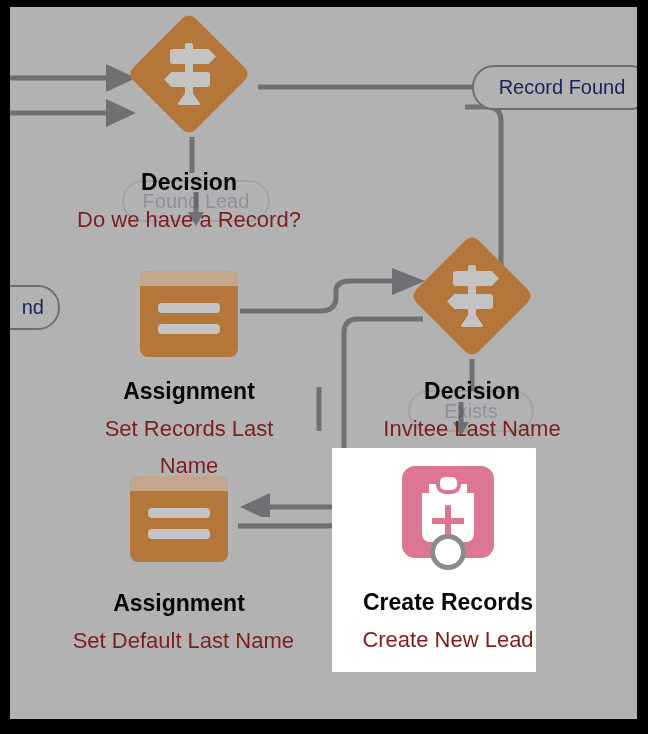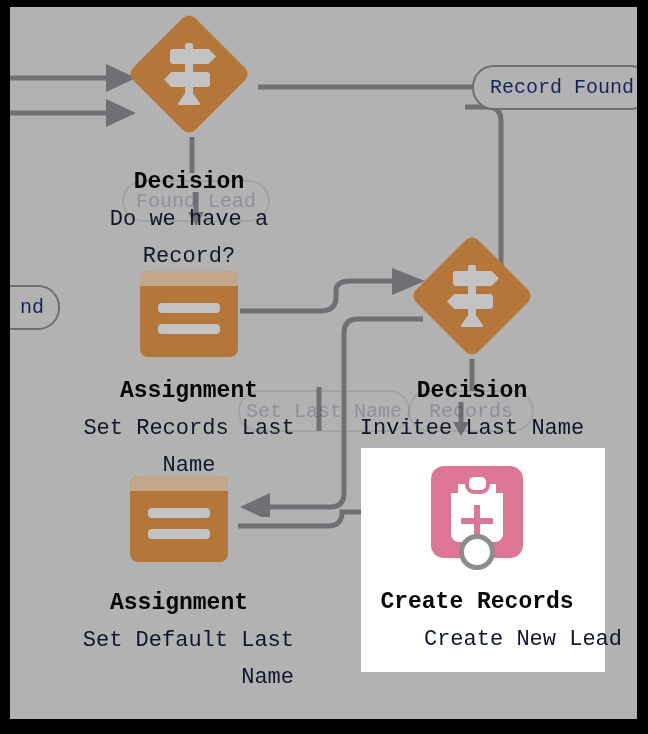--- a/index.html
+++ b/index.html
@@ -6,21 +6,21 @@
     margin: 0;
     padding: 0;
     background: #000000;
   }
   #screen {
     position: relative;
     width: 648px;
     height: 734px;
     background: #000000;
     overflow: hidden;
-    font-family: Liberation Mono, monospace;
+    font-family: Liberation Sans, sans-serif;
   }
   
   #canvas {
     position: absolute;
     left: 10px;
     top: 7px;
     width: 627px;
     height: 712px;
     background: #b2b2b2;
     overflow: hidden;
@@ -32,21 +32,21 @@
     font-weight: bold;
     font-size: 23px;
     color: #070707;
     line-height: 28px;
     white-space: nowrap;
   }
   .node-sub {
     position: absolute;
     text-align: center;
     font-size: 22px;
-    color: #0f172a;
+    color: #7f1d1d;
     line-height: 37px;
   }
   
   .diamond {
     position: absolute;
     background: #b5763a;
     transform: rotate(45deg);
     border-radius: 9px;
   }
   .diamond-inner {
@@ -102,23 +102,23 @@
     position: absolute;
     left: 18px;
     width: 62px;
     height: 10px;
     background: #c3c3c3;
     border-radius: 4px;
   }
   
   #create-records-card {
     position: absolute;
-    left: 351px;
+    left: 322px;
     top: 441px;
-    width: 244px;
+    width: 204px;
     height: 224px;
     background: #ffffff;
   }
   .cr-icon-wrap {
     position: absolute;
     left: 70px;
     top: 18px;
     width: 92px;
     height: 110px;
   }
@@ -260,26 +260,23 @@
     </div>
 
     <div class="pill" style="left:-48px; top:278px; width:98px; height:45px; justify-content:flex-end; padding-right:14px;">
       <span>nd</span>
     </div>
 
     <div class="pill ghost" style="left:112px; top:173px; width:148px; height:42px;">
       <span>Found Lead</span>
     </div>
 
-    <div class="pill ghost" style="left:228px; top:383px; width:172px; height:42px;">
-      <span>Set Last Name</span>
-    </div>
 
     <div class="pill ghost" style="left:398px; top:383px; width:126px; height:42px;">
-      <span>Records</span>
+      <span>Exists</span>
     </div>
 
     <div class="diamond" style="left:135px; top:23px; width:88px; height:88px;">
       <div class="diamond-inner">
         <div class="signpost" style="width:58px; height:62px;">
           <div class="sp-post" style="left:25px; top:0px; width:8px; height:52px;"></div>
           <div class="sp-arm right" style="left:10px; top:6px; width:46px;"></div>
           <div class="sp-arm left" style="left:4px; top:29px; width:46px;"></div>
           <div class="sp-base" style="left:17px; top:50px; width:24px; height:12px;"></div>
         </div>
@@ -323,17 +320,17 @@
           <div class="cr-clipboard"></div>
           <div class="cr-clip-tab"></div>
           <div class="cr-clip-notch" style="left:20px; top:18px; width:7px; height:9px;"></div>
           <div class="cr-clip-notch" style="left:65px; top:18px; width:7px; height:9px;"></div>
           <div class="cr-plus-h" style="left:30px; top:52px; width:32px; height:6px;"></div>
           <div class="cr-plus-v" style="left:43px; top:39px; width:6px; height:32px;"></div>
         </div>
         <div class="cr-circle"></div>
       </div>
       <div class="node-title" style="left:0px; top:140px; width:232px;">Create Records</div>
-      <div class="node-sub" style="left:0px; top:173px; width:232px;margin-left:46px;">Create New Lead</div>
+      <div class="node-sub" style="left:0px; top:173px; width:232px;">Create New Lead</div>
     </div>
 
   </div>
 </div>
 
 </body></html>

